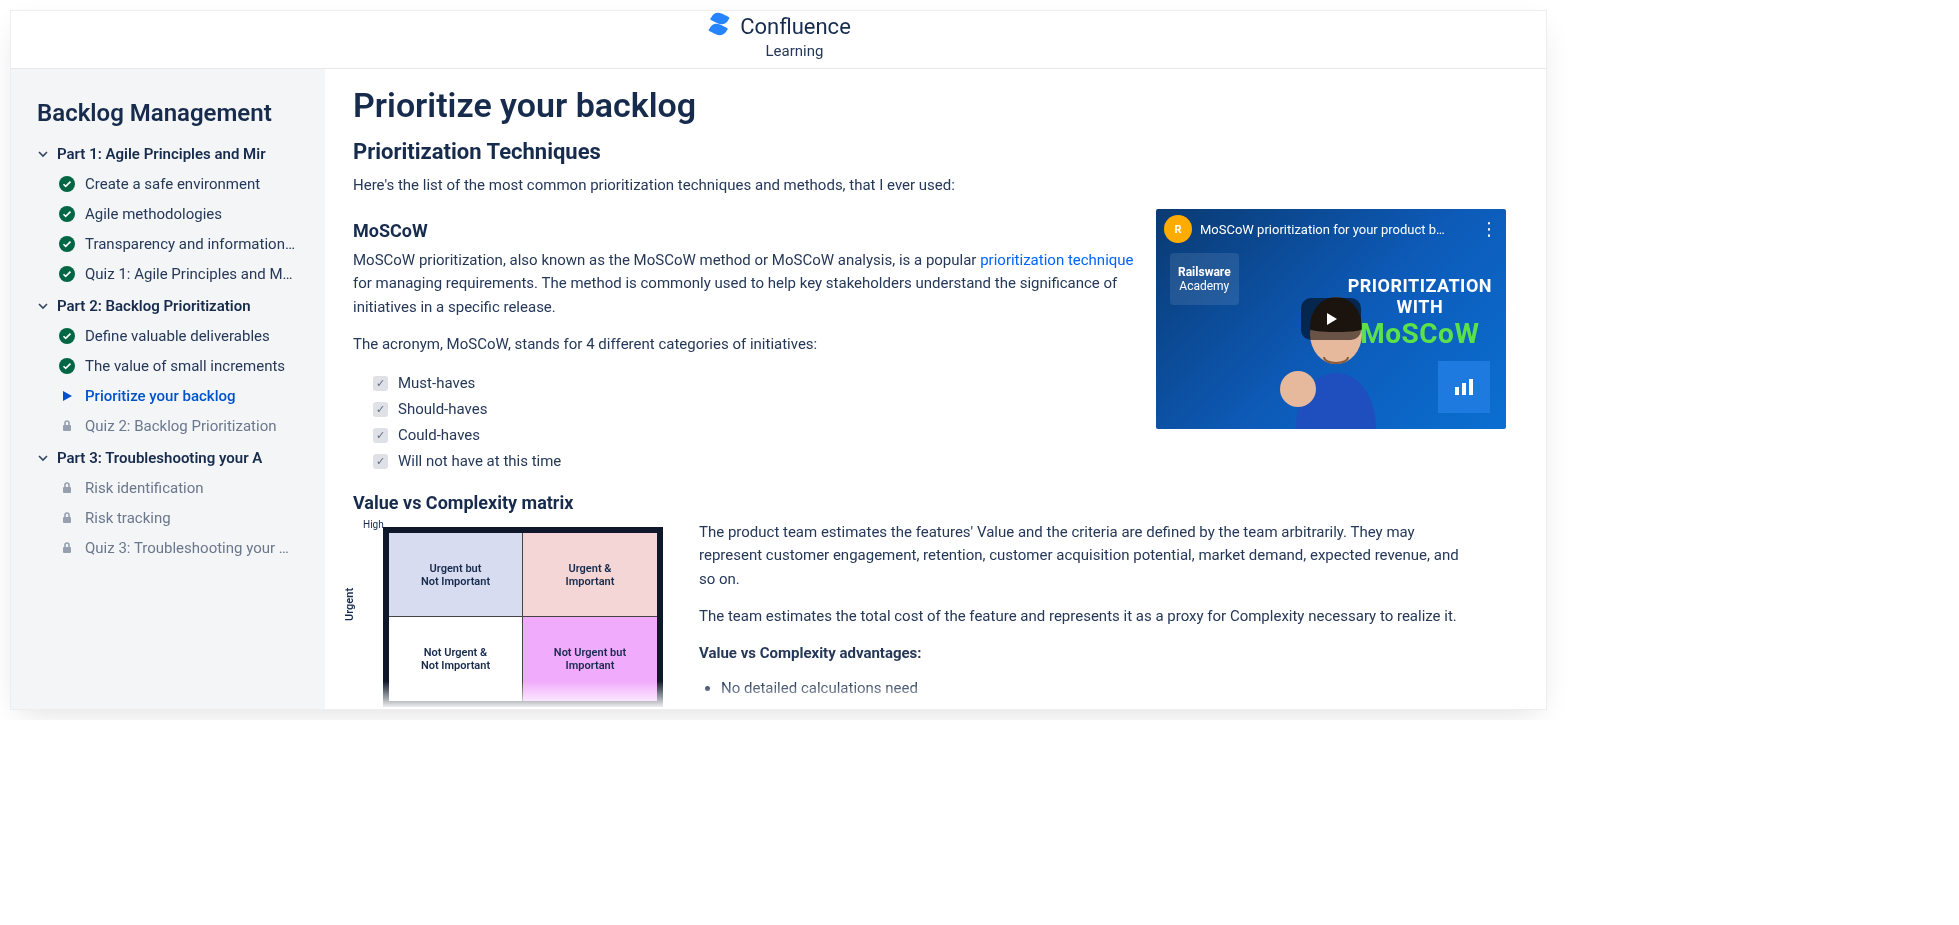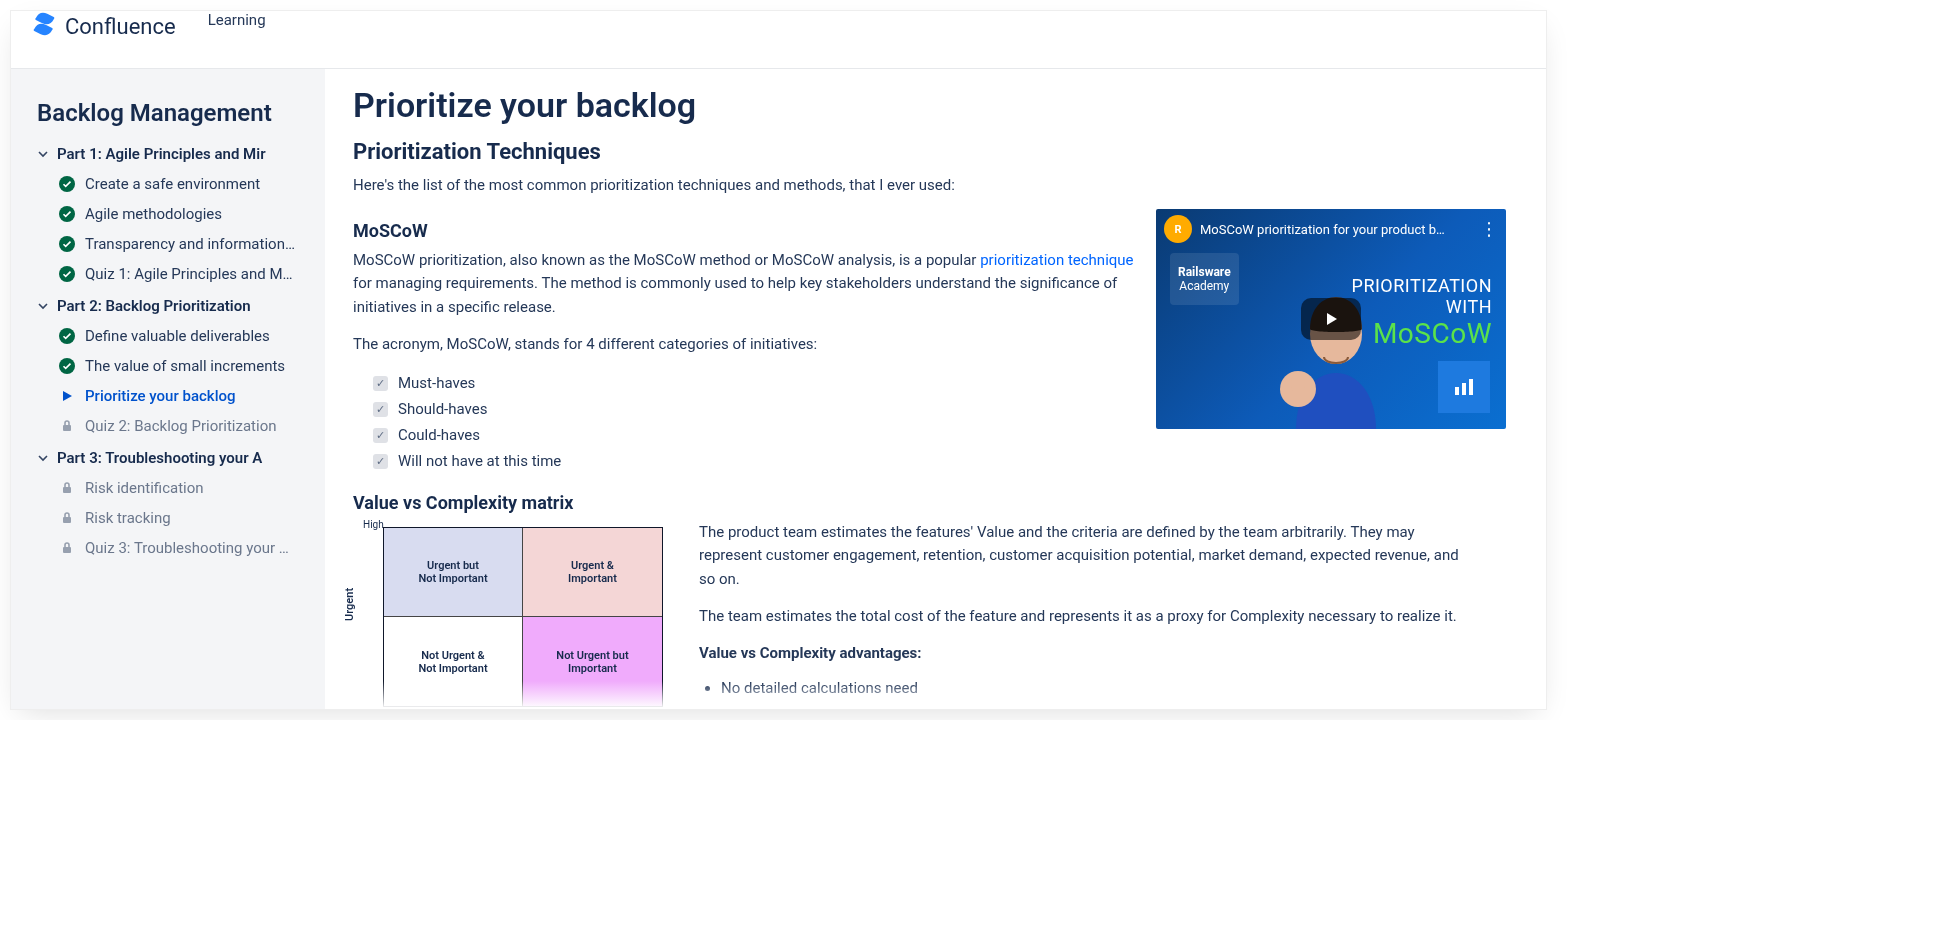--- a/index.html
+++ b/index.html
@@ -1,19 +1,19 @@
 <!DOCTYPE html>
 <html><head>
 <meta charset="utf-8">
 <style>
   * { box-sizing: border-box; }
   html, body { margin: 0; padding: 0; font-family: -apple-system, BlinkMacSystemFont, "Segoe UI", Roboto, "Helvetica Neue", Arial, sans-serif; color:#172b4d; background:#fff; }
   .app { width:1537px; height:700px; position:relative; overflow:hidden; border:1px solid #eee; margin:10px; box-shadow: 0 10px 30px -10px rgba(0,0,0,.15); }
   
-  .topbar { height:58px; display:flex; align-items:flex-start; padding:0 20px; border-bottom:1px solid #e6e8eb; }
+  .topbar { height:58px; display:flex; align-items:center; padding:0 20px; border-bottom:1px solid #e6e8eb;flex-direction:column; }
   .brand { display:flex; align-items:center; gap:8px; font-size:22px; color:#172b4d; }
   .brand svg { width:26px; height:26px; }
   .nav-learning { margin-left:32px; font-size:15px; color:#253858; }
   
   .body { display:flex; height:calc(100% - 58px); }
   .sidebar { width:314px; flex:none; background:#f4f5f7; padding:14px 10px 0 26px; overflow:hidden; }
   .sidebar-title { font-size:24px; font-weight:600; color:#172b4d; margin:16px 0 18px 0; }
   .section-hdr { display:flex; align-items:center; gap:8px; font-weight:600; font-size:15px; margin:8px 0 6px 0; cursor:pointer; }
   .section-hdr .chev { width:12px; height:12px; display:inline-flex; align-items:center; justify-content:center; color:#344563; }
   .nav-item { display:flex; align-items:center; gap:10px; padding:6px 0 6px 22px; font-size:15px; color:#253858; white-space:nowrap; overflow:hidden; text-overflow:ellipsis; cursor:pointer; }
@@ -36,38 +36,38 @@
   .checks { list-style:none; padding:0 0 0 20px; margin:4px 0 18px 0; }
   .checks li { display:flex; align-items:center; gap:10px; padding:4px 0; font-size:15px; color:#253858; }
   .checks .cb { width:15px; height:15px; border-radius:3px; background:#dfe1e6; display:inline-flex; align-items:center; justify-content:center; color:#5e6c84; font-size:11px; }
 
   
   .video-card { position:absolute; top:140px; right:40px; width:350px; height:220px; background:linear-gradient(135deg,#0a3a72,#0d5bb9 55%,#0a6fd1); border-radius:2px; overflow:hidden; color:#fff; }
   .video-card .vt-bar { position:absolute; top:6px; left:8px; right:8px; display:flex; align-items:center; gap:8px; font-size:13px; }
   .video-card .vt-bar .yticon { width:28px; height:28px; border-radius:50%; background:#ffab00; flex:none; display:flex; align-items:center; justify-content:center; color:#fff; font-weight:700; font-size:11px; }
   .video-card .vt-bar .vtitle { flex:1; white-space:nowrap; overflow:hidden; text-overflow:ellipsis; }
   .video-card .vt-bar .dots { flex:none; width:18px; text-align:center; font-size:18px; line-height:14px; }
-  .video-card .headline { position:absolute; top:66px; right:14px; text-align:right; font-weight:400; letter-spacing:.5px; }
+  .video-card .headline { position:absolute; top:66px; right:14px; text-align:center; font-weight:700; letter-spacing:.5px; }
   .video-card .headline .l1 { font-size:18px; color:#fff; }
   .video-card .headline .l2 { font-size:18px; color:#fff; }
   .video-card .headline .l3 { font-size:28px; color:#5be24a; }
   .video-card .badge { position:absolute; left:14px; top:44px; background:rgba(255,255,255,.1); padding:12px 8px; border-radius:4px; text-align:center; }
   .video-card .badge .b1 { font-weight:700; font-size:12px; }
   .video-card .badge .b2 { font-size:12px; }
   .video-card .play { position:absolute; left:50%; top:50%; transform:translate(-50%,-50%); width:60px; height:42px; border-radius:10px; background:rgba(0,0,0,.55); display:flex; align-items:center; justify-content:center; }
   .video-card .play svg { width:20px; height:20px; fill:#fff; }
   .video-card .tile { position:absolute; right:16px; bottom:16px; width:52px; height:52px; background:#1e7adf; display:flex; align-items:center; justify-content:center; }
   .video-card .person { position:absolute; left:80px; bottom:0; width:170px; height:150px; }
 
   
   .vcc-wrap { display:flex; gap:26px; align-items:flex-start; }
   .matrix { position:relative; width:320px; height:200px; }
   .matrix .ylab { position:absolute; left:-4px; top:50%; transform:translateY(-50%) rotate(-90deg); transform-origin:left center; font-size:11px; font-weight:600; color:#172b4d; }
   .matrix .high { position:absolute; left:10px; top:-2px; font-size:10px; color:#172b4d; }
-  .matrix .grid { position:absolute; left:30px; top:6px; width:280px; height:180px; border:1px solid #0f172a; display:grid; grid-template-columns:1fr 1fr; grid-template-rows:1fr 1fr; }
+  .matrix .grid { position:absolute; left:30px; top:6px; width:280px; height:180px; border:6px solid #0f172a; display:grid; grid-template-columns:1fr 1fr; grid-template-rows:1fr 1fr; }
   .matrix .cell { display:flex; align-items:center; justify-content:center; text-align:center; font-size:11px; font-weight:600; padding:6px; }
   .matrix .q1 { background:#d8dcf0; border-right:1px solid #454545; border-bottom:1px solid #454545; }
   .matrix .q2 { background:#f4d6d6; border-bottom:1px solid #454545; }
   .matrix .q3 { background:#ffffff; border-right:1px solid #454545; }
   .matrix .q4 { background:#f0abfc; }
   .vcc-text { flex:1; max-width:770px; }
   .vcc-text .bold { font-weight:700; margin-top:6px; }
   .vcc-text ul { margin:6px 0 0 22px; padding:0; color:#172b4d; }
   .vcc-text ul li { font-size:15px; }
 

